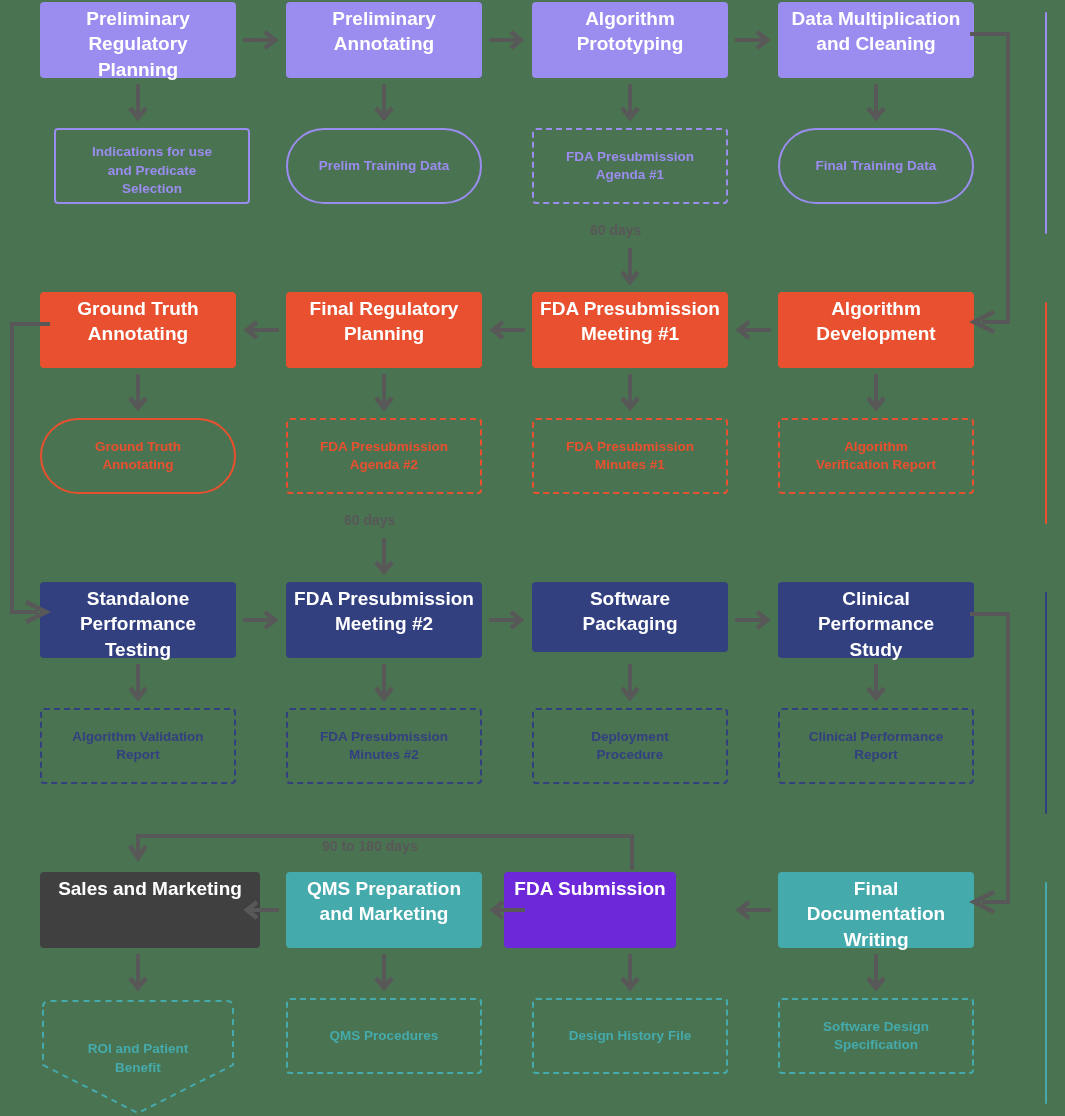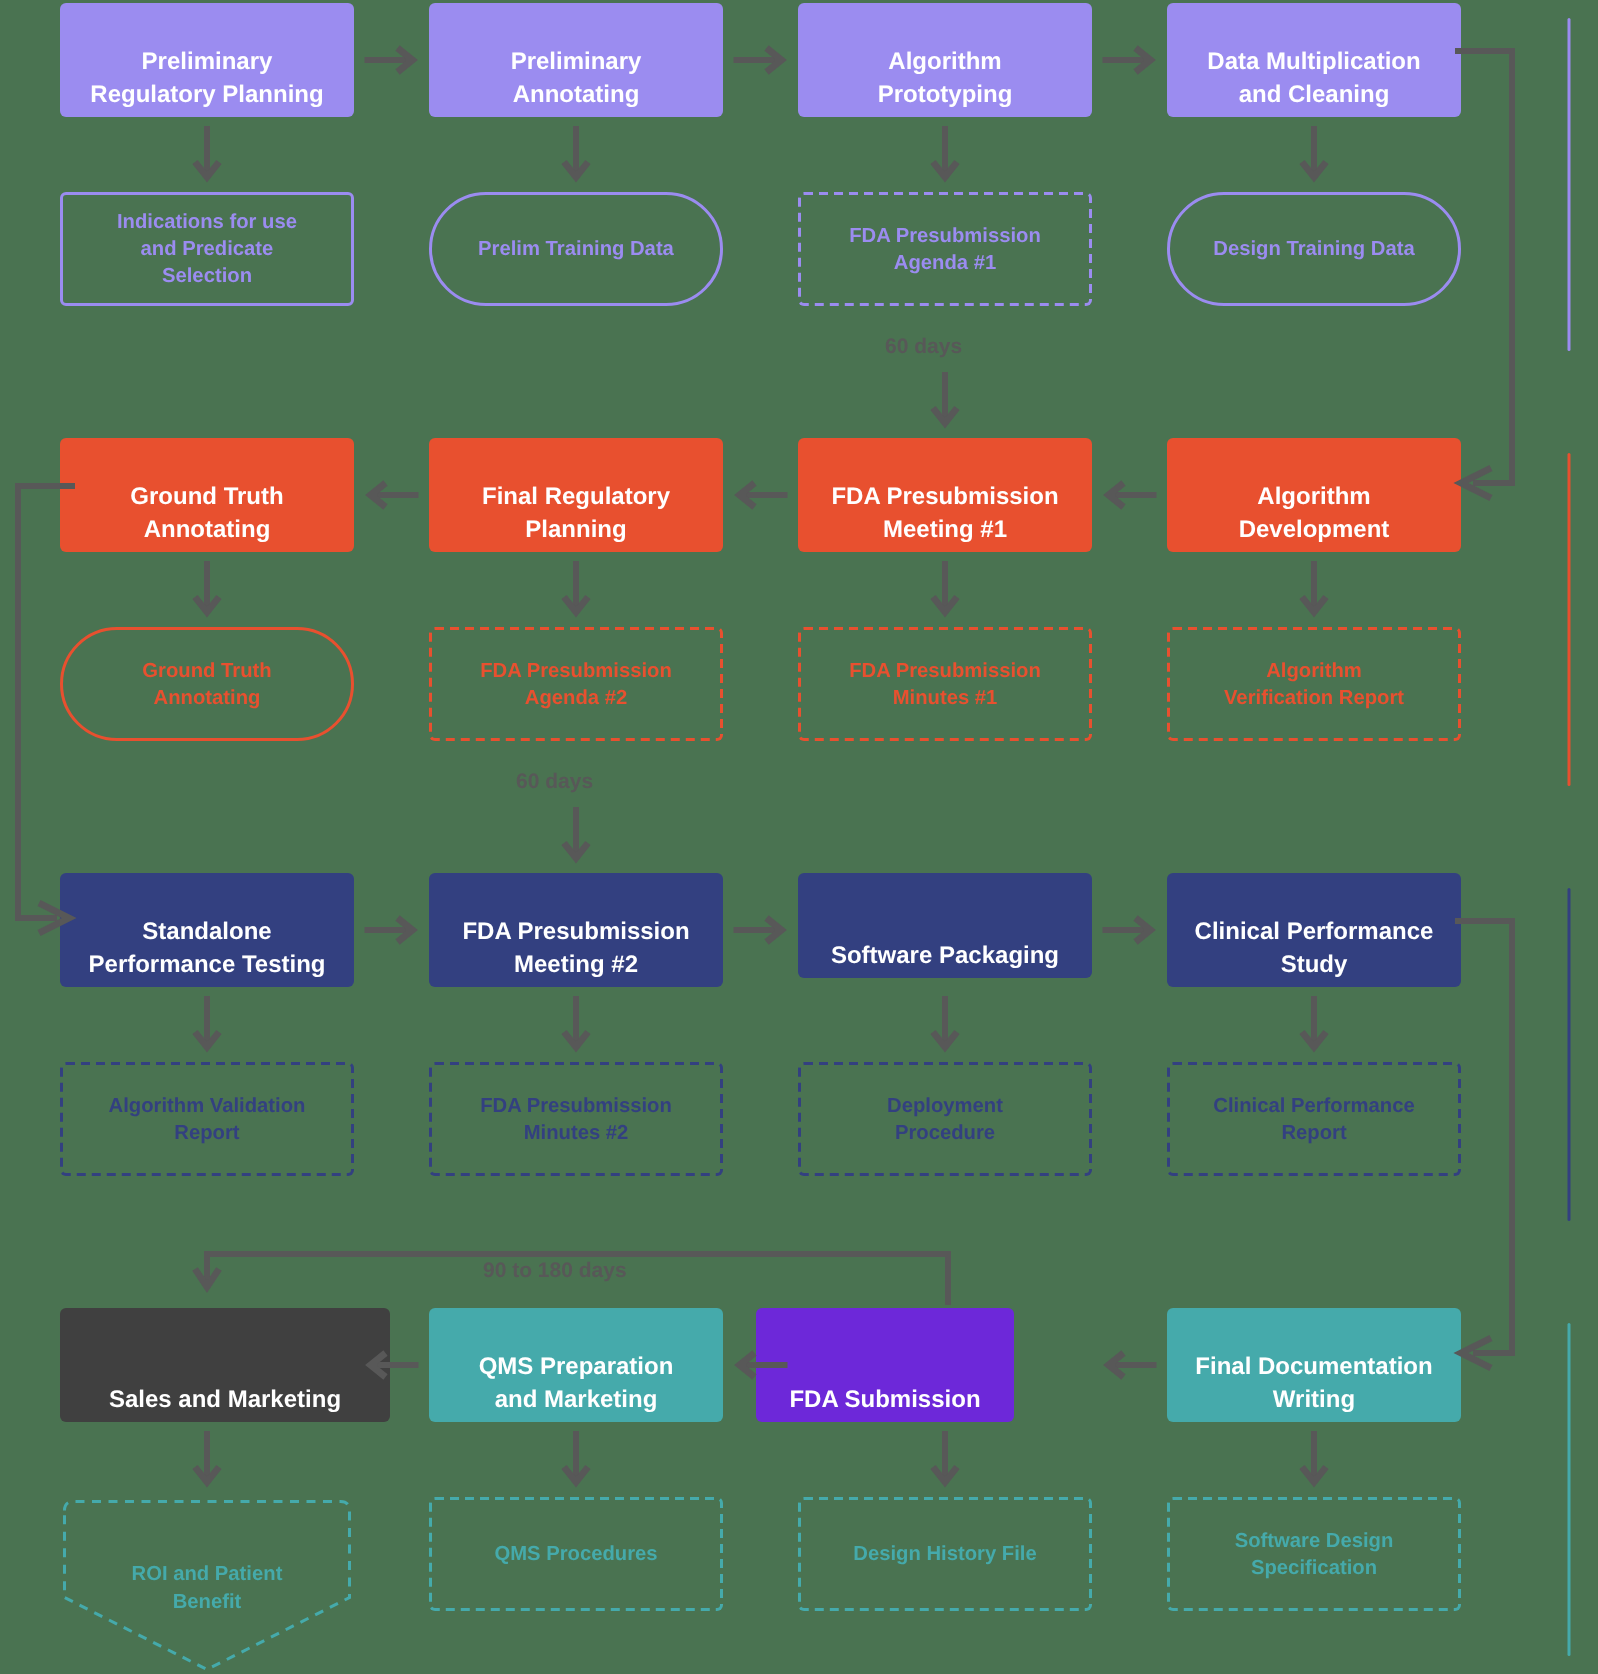--- a/index.html
+++ b/index.html
@@ -7,23 +7,23 @@
   body{
     width:1065px; height:1116px;
     font-family:"Liberation Sans", sans-serif;
     position:relative; overflow:hidden;
   }
   #stage{ position:absolute; inset:0; }
 
   
   .pbox{
     position:absolute; border-radius:4px;
-    display:flex; align-items:flex-end; justify-content:center;
+    display:flex; align-items:flex-start; justify-content:center;
     text-align:center; color:#fff;
-    font-size:16px; font-weight:700; line-height:1.33;
+    font-size:19px; font-weight:700; line-height:1.33;
     padding:4px 8px;
   }
   
   .abox{
     position:absolute;
     display:flex; align-items:center; justify-content:center;
     text-align:center;
     font-size:13.5px; font-weight:700; line-height:1.35;
     padding:4px 8px; background:transparent;
   }
@@ -57,21 +57,21 @@
 <div id="stage">
     <div class="pbox" style="left: 40px; top: 2px; width: 196px; height: 76px; background: rgb(155, 140, 240);">
       <span>Preliminary<br>Regulatory Planning</span>
     </div>
     <div class="arrow" style="left: 127px; top: 84px; width: 22px; height: 40px;">
       <svg width="22" height="40" viewBox="0 0 22 40">
         <path d="M11 2 L11 32" fill="none" stroke="#585858" stroke-width="4" stroke-linecap="square" stroke-linejoin="miter"></path>
         <path d="M3 24 L11 34 L19 24" fill="none" stroke="#585858" stroke-width="4.5" stroke-linecap="butt" stroke-linejoin="miter"></path>
       </svg>
     </div>
-    <div class="abox solid" style="left: 40px; top: 128px; width: 196px; height: 76px; color: rgb(155, 140, 240);">
+    <div class="abox solid" style="left: 54px; top: 128px; width: 196px; height: 76px; color: rgb(155, 140, 240); align-items: flex-end;">
       <span>Indications for use<br>and Predicate<br>Selection</span>
     </div>
     <div class="pbox" style="left: 286px; top: 2px; width: 196px; height: 76px; background: rgb(155, 140, 240);">
       <span>Preliminary<br>Annotating</span>
     </div>
     <div class="arrow" style="left: 373px; top: 84px; width: 22px; height: 40px;">
       <svg width="22" height="40" viewBox="0 0 22 40">
         <path d="M11 2 L11 32" fill="none" stroke="#585858" stroke-width="4" stroke-linecap="square" stroke-linejoin="miter"></path>
         <path d="M3 24 L11 34 L19 24" fill="none" stroke="#585858" stroke-width="4.5" stroke-linecap="butt" stroke-linejoin="miter"></path>
       </svg>
@@ -94,21 +94,21 @@
     <div class="pbox" style="left: 778px; top: 2px; width: 196px; height: 76px; background: rgb(155, 140, 240);">
       <span>Data Multiplication<br>and Cleaning</span>
     </div>
     <div class="arrow" style="left: 865px; top: 84px; width: 22px; height: 40px;">
       <svg width="22" height="40" viewBox="0 0 22 40">
         <path d="M11 2 L11 32" fill="none" stroke="#585858" stroke-width="4" stroke-linecap="square" stroke-linejoin="miter"></path>
         <path d="M3 24 L11 34 L19 24" fill="none" stroke="#585858" stroke-width="4.5" stroke-linecap="butt" stroke-linejoin="miter"></path>
       </svg>
     </div>
     <div class="abox pill" style="left: 778px; top: 128px; width: 196px; height: 76px; color: rgb(155, 140, 240);">
-      <span>Design Training Data</span>
+      <span>Final Training Data</span>
     </div>
     <div class="arrow" style="left: 243px; top: 28px; width: 36px; height: 24px;">
       <svg width="36" height="24" viewBox="0 0 36 24">
         <path d="M2 12 L30 12" fill="none" stroke="#585858" stroke-width="4" stroke-linecap="square" stroke-linejoin="miter"></path>
         <path d="M22 4 L32 12 L22 20" fill="none" stroke="#585858" stroke-width="4.5" stroke-linecap="butt" stroke-linejoin="miter"></path>
       </svg>
     </div>
     <div class="arrow" style="left: 489px; top: 28px; width: 36px; height: 24px;">
       <svg width="36" height="24" viewBox="0 0 36 24">
         <path d="M2 12 L30 12" fill="none" stroke="#585858" stroke-width="4" stroke-linecap="square" stroke-linejoin="miter"></path>

